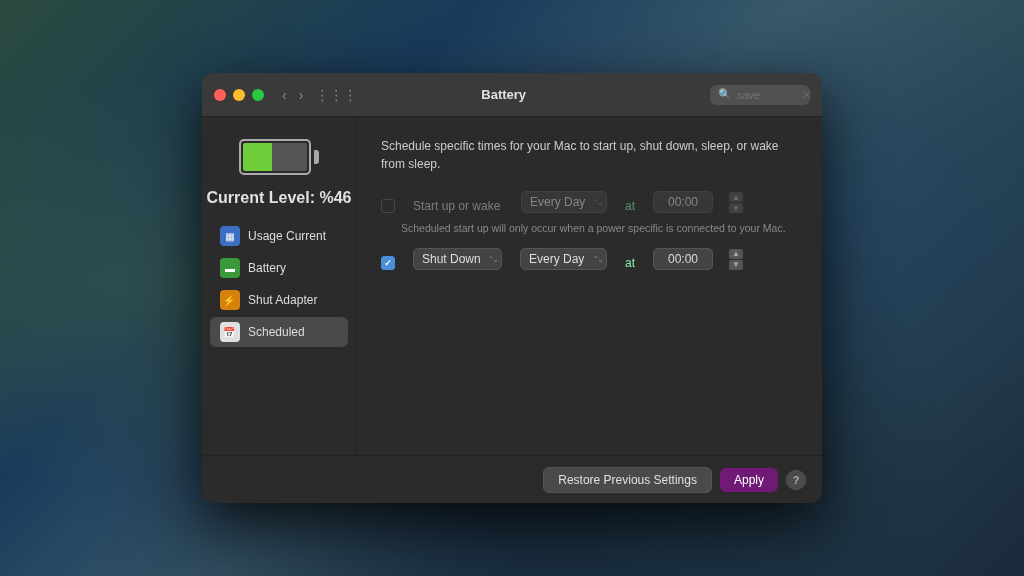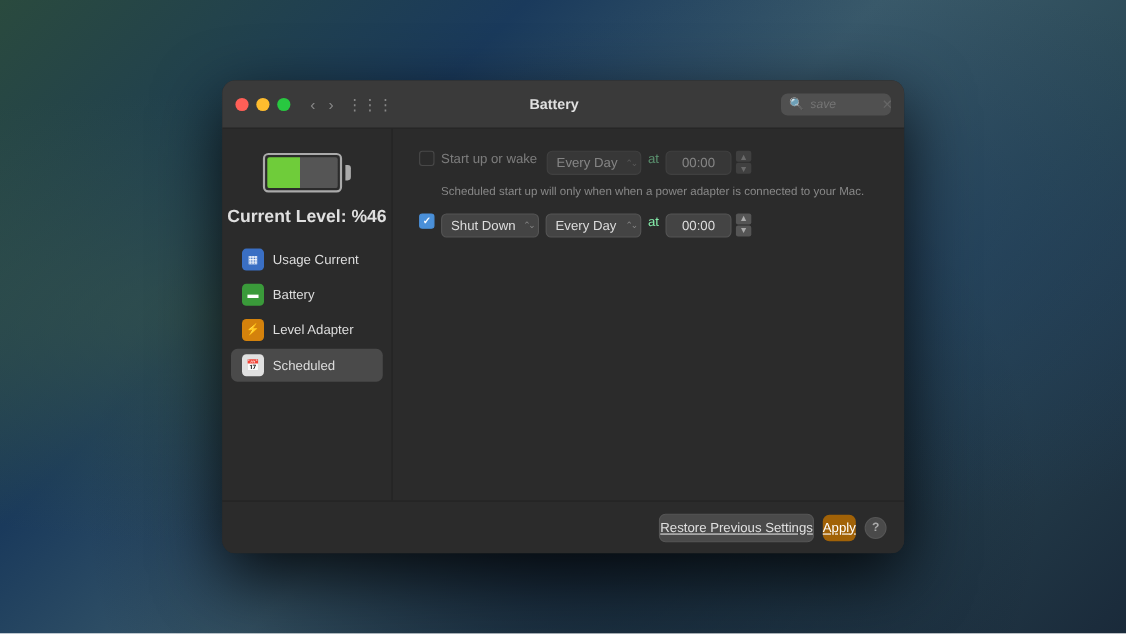--- a/index.html
+++ b/index.html
@@ -253,22 +253,22 @@
     .panel-description {
       color: #cccccc;
       font-size: 12px;
       line-height: 1.5;
       margin-bottom: 18px;
     }
 
     
     .schedule-row {
       display: flex;
-      align-items: flex-start;
-      gap: 6px;
+      align-items: flex-end;
+      gap: 18px;
       margin-bottom: 8px;
     }
 
     .mac-checkbox {
       width: 14px;
       height: 14px;
       border: 1.5px solid #666;
       border-radius: 3px;
       background: transparent;
       cursor: pointer;
@@ -387,34 +387,33 @@
       justify-content: flex-end;
       padding: 0 16px;
       gap: 8px;
       flex-shrink: 0;
     }
 
     .btn {
       border: none;
       border-radius: 6px;
       font-size: 12px;
-      padding: 5px 0;
+      padding: 5px 14px;
       cursor: pointer;
       font-weight: 500;
-      text-decoration: underline;
     }
 
     .btn-secondary {
       background: #4a4a4a;
       color: #e0e0e0;
       border: 1px solid #555;
     }
 
     .btn-primary {
-      background: #a16207;
+      background: #701a75;
       color: white;
     }
 
     .btn-help {
       width: 20px;
       height: 20px;
       border-radius: 50%;
       background: #4a4a4a;
       color: #aaa;
       border: 1px solid #555;
@@ -485,52 +484,53 @@
           <div class="sidebar-item-icon icon-battery">
             <span style="color:white;font-size:10px;">▬</span>
           </div>
           <span class="sidebar-item-label">Battery</span>
         </div>
 
         <div class="sidebar-item">
           <div class="sidebar-item-icon icon-adapter">
             <span style="color:white;font-size:10px;">⚡</span>
           </div>
-          <span class="sidebar-item-label">Level Adapter</span>
+          <span class="sidebar-item-label">Shut Adapter</span>
         </div>
 
         <div class="sidebar-item active">
           <div class="sidebar-item-icon icon-schedule">
             <span style="color:#333;font-size:10px;">📅</span>
           </div>
           <span class="sidebar-item-label">Scheduled</span>
         </div>
 
       </div>
     </div>
 
     <div class="panel">
+      <p class="panel-description">Schedule specific times for your Mac to start up, shut down, sleep, or wake from sleep.</p>
 
       <div class="schedule-row disabled-row">
         <div class="mac-checkbox"></div>
         <span class="row-label">Start up or wake</span>
         <div class="select-wrapper">
           <select class="mac-select">
             <option>Every Day</option>
           </select>
         </div>
         <span class="at-label">at</span>
         <input class="time-input" type="text" value="00:00" style="">
         <div class="time-stepper">
           <button class="stepper-btn">▲</button>
           <button class="stepper-btn">▼</button>
         </div>
       </div>
 
-      <p class="hint-text">Scheduled start up will only when when a power adapter is connected to your Mac.</p>
+      <p class="hint-text">Scheduled start up will only occur when a power specific is connected to your Mac.</p>
 
       <div class="schedule-row">
         <div class="mac-checkbox checked"></div>
         <div class="select-wrapper">
           <select class="mac-select">
             <option value="shutdown" selected="">Shut Down</option>
             <option value="sleep">Sleep</option>
             <option value="restart">Restart</option>
           </select>
         </div>

